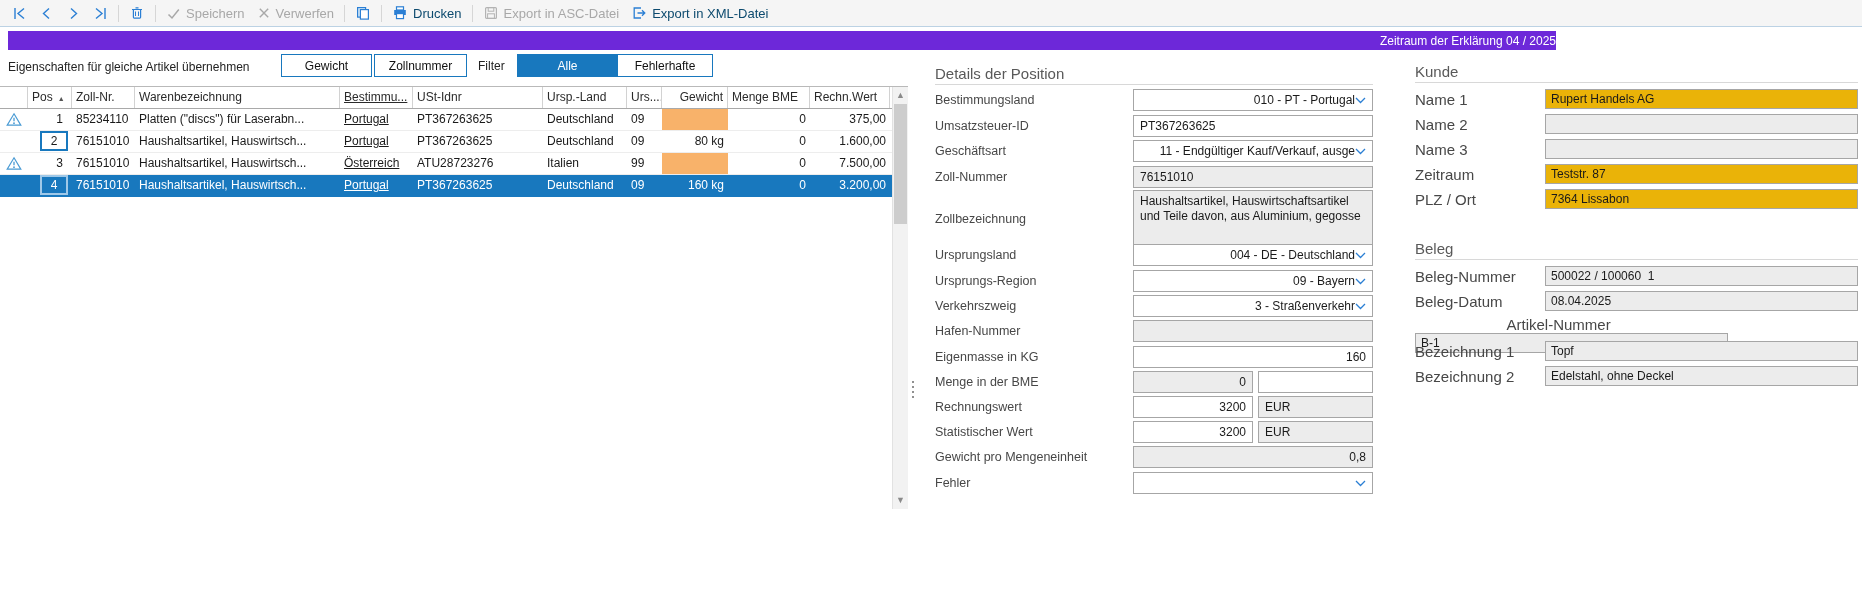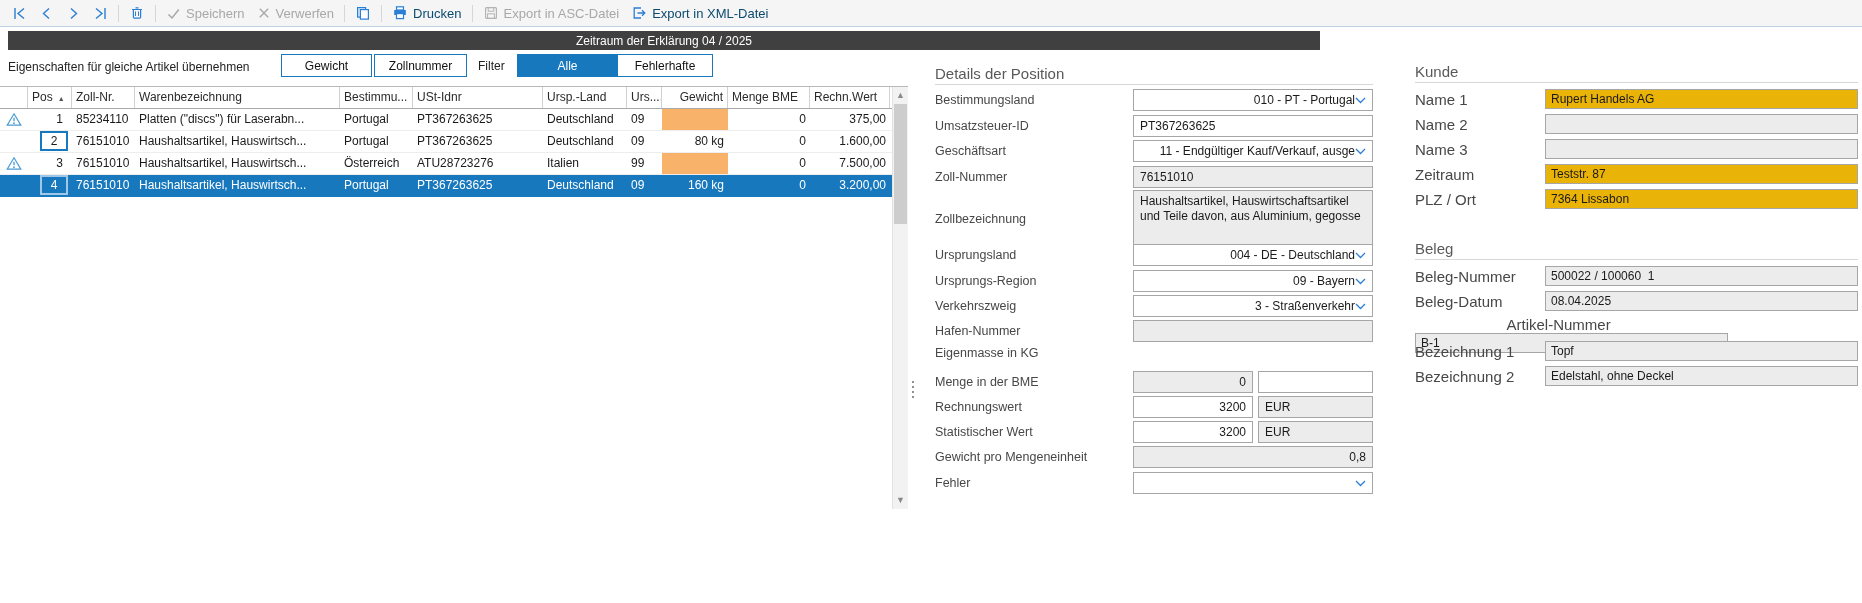--- a/index.html
+++ b/index.html
@@ -8,22 +8,22 @@
 
   
   .toolbar{position:absolute;left:0;top:0;width:100%;height:27px;background:#f5f5f5;
            border-bottom:1px solid #bcd2e4;display:flex;align-items:center;padding-left:6px;box-sizing:border-box;}
   .tb-btn{display:flex;align-items:center;gap:5px;padding:0 6px;height:23px;font-size:13px;color:#0c4a6e;cursor:default;}
   .tb-btn.disabled{color:#a8a8a8;}
   .tb-ico{display:flex;align-items:center;}
   .tb-sep{width:1px;height:17px;background:#d6d6d6;margin:0 4px;}
 
   
-  .titlebar{position:absolute;left:8px;top:31px;width:1312px;height:19px;background:#404040;color:#fff;
-            font-size:12px;display:flex;align-items:center;justify-content:center;}
+  .titlebar{position:absolute;left:8px;top:31px;width:1548px;height:19px;background:#6d28d9;color:#fff;
+            font-size:12px;display:flex;align-items:center;justify-content:flex-end;}
 
   
   .props-label{position:absolute;left:8px;top:56px;height:22px;line-height:22px;font-size:12px;color:#222;}
   .pill{position:absolute;top:54px;height:23px;box-sizing:border-box;border:1px solid #1878be;background:#fff;
         font-size:12px;display:flex;align-items:center;justify-content:center;color:#111;cursor:default;}
   #btn-gewicht{left:281px;width:91px;}
   #btn-zollnummer{left:374px;width:93px;}
   .filter-label{position:absolute;left:478px;top:55px;font-size:12px;line-height:22px;color:#222;}
   #tab-alle{left:517px;width:101px;background:#1878be;color:#fff;}
   #tab-fehlerhafte{left:617px;width:96px;}
@@ -32,21 +32,21 @@
   .grid{position:absolute;left:0;top:86px;width:908px;height:422px;border-top:1px solid #b9b9b9;font-size:12px;}
   .g-head{display:flex;height:22px;border-bottom:1px solid #a9a9a9;background:#fff;box-sizing:border-box;}
   .g-head .cell{border-right:1px solid #d2d2d2;color:#2a2a2a;}
   .g-row{display:flex;height:22px;border-bottom:1px solid #ededed;box-sizing:border-box;background:#fff;}
   .g-row.sel{background:#1878be;color:#fff;border-bottom-color:#1878be;}
   .cell{box-sizing:border-box;height:100%;line-height:21px;padding:0 4px;white-space:nowrap;overflow:hidden;}
   .c0{width:28px;display:flex;align-items:center;justify-content:center;padding:0;}
   .c1{width:44px;}
   .c2{width:63px;}
   .c3{width:205px;}
-  .c4{width:73px;}
+  .c4{width:73px;text-decoration:underline;}
   .c5{width:130px;}
   .c6{width:84px;}
   .c7{width:35px;}
   .c8{width:66px;}
   .c9{width:82px;}
   .c10{width:80px;}
   .num{text-align:right;}
   .pos-plain{text-align:right;padding-right:9px;}
   .orange{background:#f8b26a;}
   .focusbox{float:right;width:28px;height:20px;margin-top:0px;border:2px solid #1878be;box-sizing:border-box;
@@ -369,20 +369,21 @@
       </div>
     </div>
 
     <div class="f-row" style="left:935px;top:320px;">
       <div class="f-label">Hafen-Nummer</div>
       <div class="ctl ro"></div>
     </div>
 
     <div class="f-row" style="left:935px;top:346px;">
       <div class="f-label">Eigenmasse in KG</div>
+      <div class="ctl numctl">160</div>
     </div>
 
     <div class="f-row" style="left:935px;top:371px;">
       <div class="f-label">Menge in der BME</div>
       <div class="ctl ro numctl half1">0</div>
       <div class="ctl half2"></div>
     </div>
 
     <div class="f-row" style="left:935px;top:396px;">
       <div class="f-label">Rechnungswert</div>

